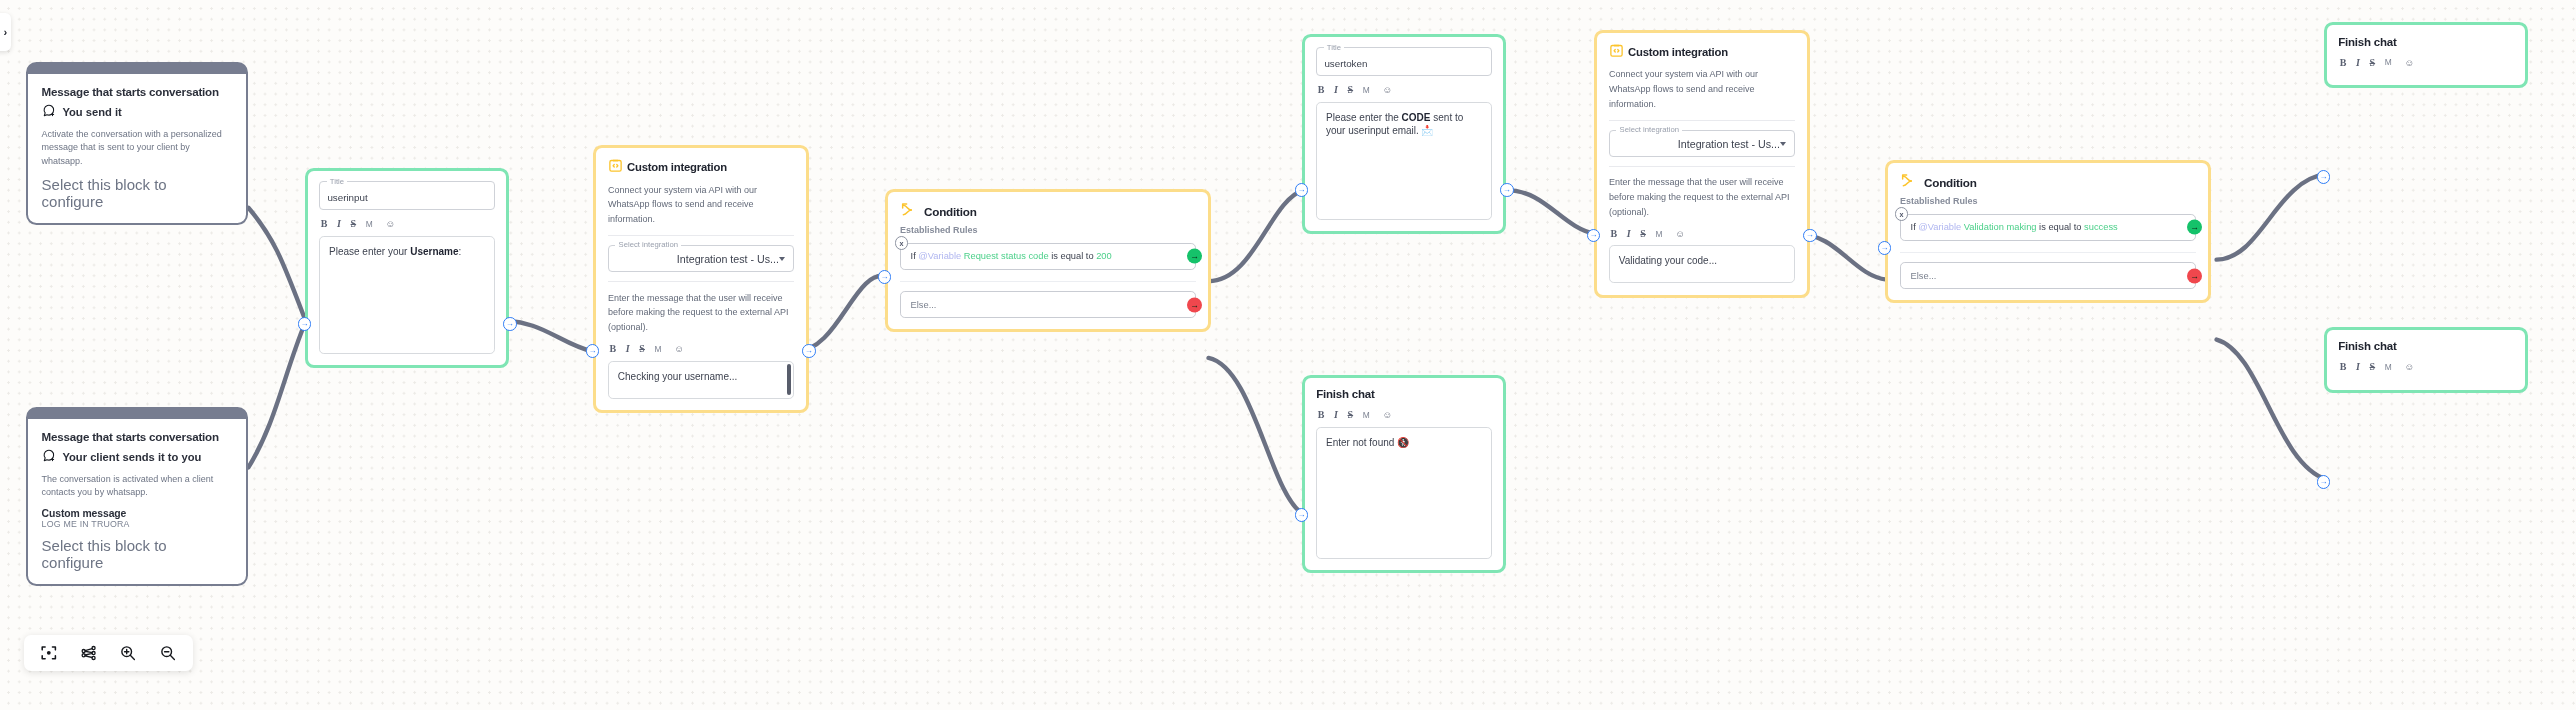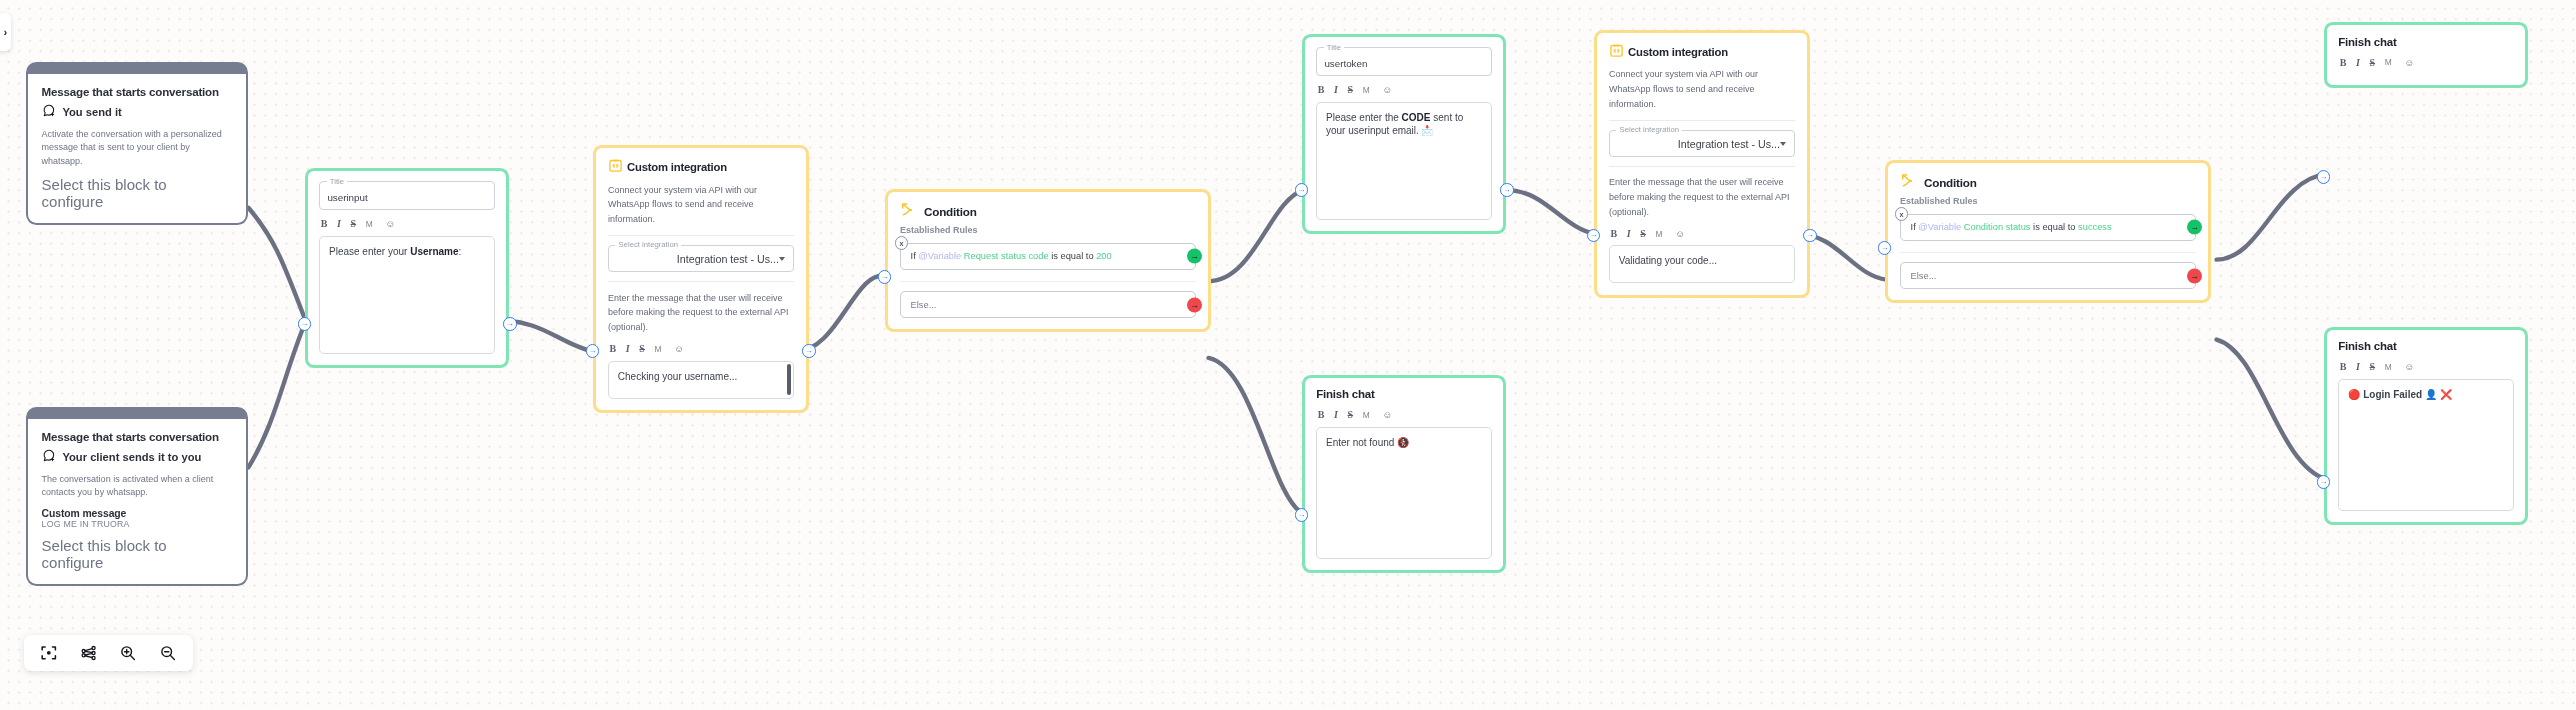--- a/index.html
+++ b/index.html
@@ -394,21 +394,21 @@
             <path d="M5 5 C 11 5, 11 12, 17 12"></path>
             <path d="M5 19 C 11 19, 11 12, 17 12"></path>
             <path d="M4 9V3h6"></path>
           </svg>
         </span>
         <span class="cond-title">Condition</span>
       </div>
       <div class="cond-rules">Established Rules</div>
       <div class="rule-row">
         <span class="x-badge">x</span>
-        <span>If</span>&nbsp;<span class="vtoken">@Variable</span>&nbsp;<span class="gtoken">Condition status</span>&nbsp;<span>is equal to</span>&nbsp;<span class="gtoken">success</span>
+        <span>If</span>&nbsp;<span class="vtoken">@Variable</span>&nbsp;<span class="gtoken">Validation making</span>&nbsp;<span>is equal to</span>&nbsp;<span class="gtoken">success</span>
         <span class="rule-dot ok">→</span>
       </div>
       <div class="cond-div"></div>
       <div class="rule-row">
         <span style="color:#7a808e;">Else...</span>
         <span class="rule-dot no">→</span>
       </div>
     </div>
     <div class="handle" style="left:-7.2px; top:81px;">→</div>
   </div>
@@ -429,23 +429,20 @@
 
   <div class="node" style="left:2324px; top:327px; width:204px;">
     <div class="green-card">
       <div class="finish-title">Finish chat</div>
       <div class="rt-bar">
         <span class="rt-b">B</span>
         <span class="rt-i">I</span>
         <span class="rt-s">S</span>
         <span class="rt-m">M</span>
         <span class="rt-e">☺</span>
-      </div>
-      <div class="msg-area" style="height:132px; font-weight:bold;">
-        <span>🔴 Login Failed 👤 ❌</span>
       </div>
     </div>
     <div class="handle" style="left:-7.2px; top:148px;">→</div>
   </div>
 
   <div id="toolbar">
     <span class="tb-icon">
       <svg width="17.6" height="17.6" viewBox="0 0 24 24" fill="none" stroke="#16181d" stroke-width="2.1" stroke-linecap="round" stroke-linejoin="round">
         <path d="M3 8V4h4M17 4h4v4M21 16v4h-4M7 20H3v-4"></path>
         <circle cx="12" cy="12" r="2.6" fill="#16181d" stroke="none"></circle>

